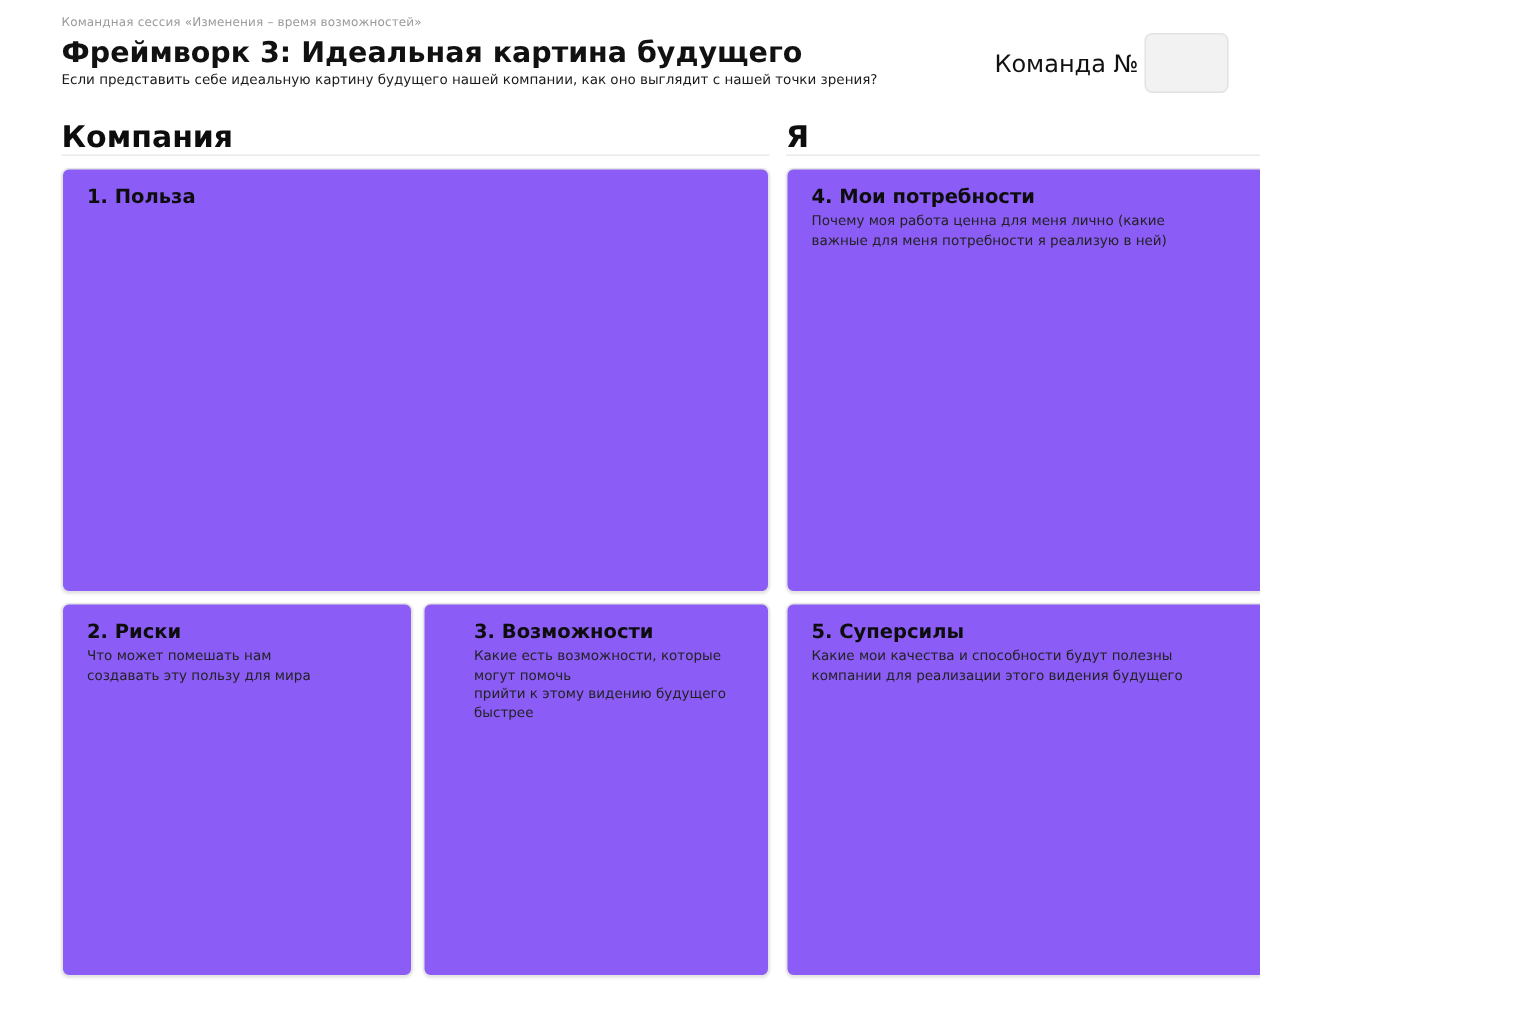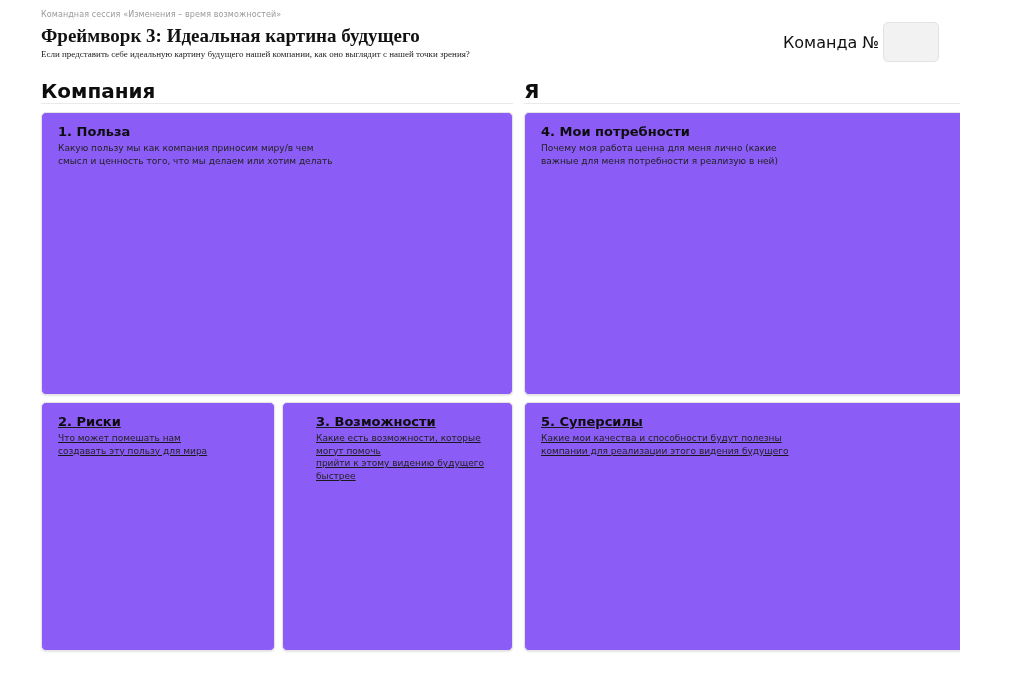--- a/index.html
+++ b/index.html
@@ -4,38 +4,37 @@
 <style>
   html, body {
     margin: 0;
     padding: 0;
     background: #ffffff;
     font-family: "DejaVu Sans", "Liberation Sans", sans-serif;
     color: #1a1a1a;
   }
   .page {
     position: relative;
-    width: 960px;
+    width: 840px;
     height: 673px;
     background: #ffffff;
     overflow: hidden;
   }
   .session-label {
     position: absolute;
     left: 41px;
     top: 10px;
     font-size: 8px;
     color: #9a9a9a;
     letter-spacing: 0.1px;
   }
   .title-block {
     position: absolute;
     left: 41px;
     top: 25px;
-    font-family: Liberation Serif, serif;
   }
   .page-title {
     margin: 0;
     font-size: 19px;
     line-height: 21px;
     font-weight: bold;
     color: #111111;
   }
   .page-subtitle {
     margin: 3px 0 0 0;
@@ -90,21 +89,20 @@
     box-shadow: 0 1px 2px rgba(0,0,0,0.10);
     box-sizing: border-box;
     padding: 11px 16px;
   }
   .box-tall  { height: 283px; margin-top: 8px; }
   .box-short { height: 249px; }
   .row {
     display: flex;
     gap: 7px;
     margin-top: 7px;
-    text-decoration: underline;
   }
   .box-risks         { width: 234px; }
   .box-opportunities { width: 231px; padding-left: 33px; }
   .box-superpowers   { width: 480px; }
   .box-title {
     margin: 0 0 3px 0;
     font-size: 13px;
     font-weight: bold;
     color: #0d0d0d;
   }
@@ -133,22 +131,20 @@
     <input class="team-input" value="" style="">
   </div>
 
   <div class="grid">
 
     <section class="col-left">
       <h2 class="col-header">Компания</h2>
 
       <div class="box box-tall">
         <h3 class="box-title">1. Польза</h3>
-        <p class="box-desc">Какую пользу мы как компания приносим миру/в чем
-смысл и ценность того, что мы делаем или хотим делать</p>
       </div>
 
       <div class="row">
         <div class="box box-short box-risks">
           <h3 class="box-title">2. Риски</h3>
           <p class="box-desc">Что может помешать нам
 создавать эту пользу для мира</p>
         </div>
         <div class="box box-short box-opportunities">
           <h3 class="box-title">3. Возможности</h3>

